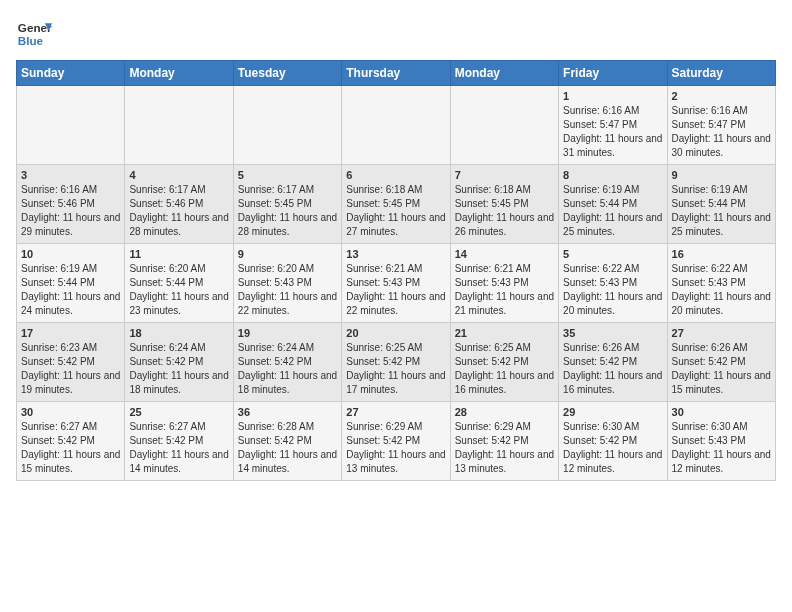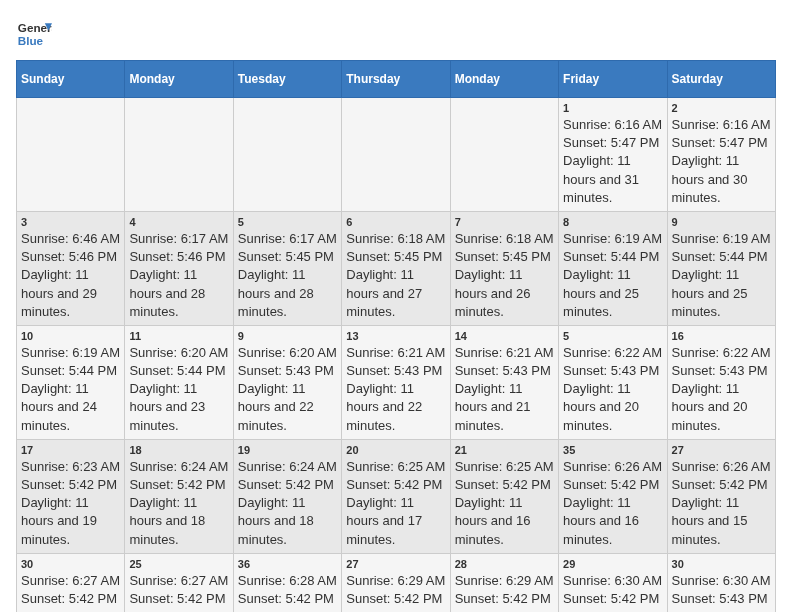--- a/index.html
+++ b/index.html
@@ -41,21 +41,21 @@
     .calendar {
       width: 100%;
       border-collapse: collapse;
       margin-top: 8px;
     }
     .calendar thead th {
       background: #3a7abf;
       color: #fff;
       font-size: 12px;
       font-weight: bold;
-      padding: 11px 4px;
+      padding: 5px 4px;
       text-align: left;
       border: 1px solid #2e6aad;
     }
     .calendar tbody td {
       vertical-align: top;
       border: 1px solid #ccc;
       padding: 4px;
       font-size: 9.5px;
       color: #333;
       min-height: 80px;
@@ -67,21 +67,21 @@
     .calendar tbody tr:nth-child(even) td {
       background: #e8e8e8;
     }
     .day-number {
       font-size: 11px;
       font-weight: bold;
       display: block;
       margin-bottom: 2px;
     }
     .day-info {
-      font-size: 13px;
+      font-size: 10px;
       line-height: 1.4;
       color: #333;
     }
     .empty-cell {
       background: #f5f5f5;
     }
   </style>
 </head>
 <body>
 
@@ -127,21 +127,21 @@
         <td>
           <span class="day-number">2</span>
           <div class="day-info">Sunrise: 6:16 AM
 Sunset: 5:47 PM
 Daylight: 11 hours and 30 minutes.</div>
         </td>
       </tr>
       <tr>
         <td>
           <span class="day-number">3</span>
-          <div class="day-info">Sunrise: 6:46 AM
+          <div class="day-info">Sunrise: 6:16 AM
 Sunset: 5:46 PM
 Daylight: 11 hours and 29 minutes.</div>
         </td>
         <td>
           <span class="day-number">4</span>
           <div class="day-info">Sunrise: 6:17 AM
 Sunset: 5:46 PM
 Daylight: 11 hours and 28 minutes.</div>
         </td>
         <td>

